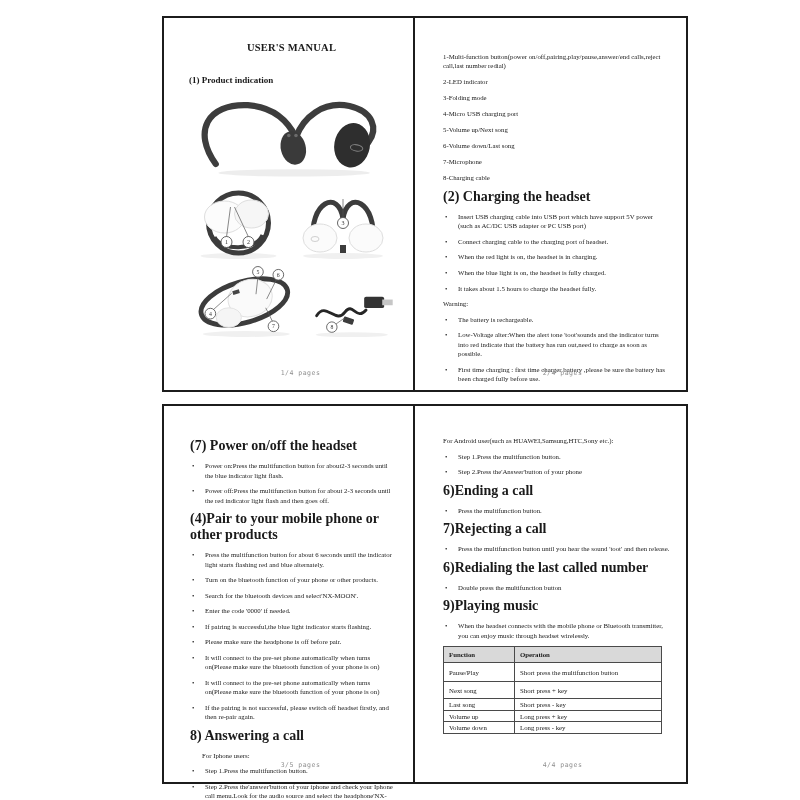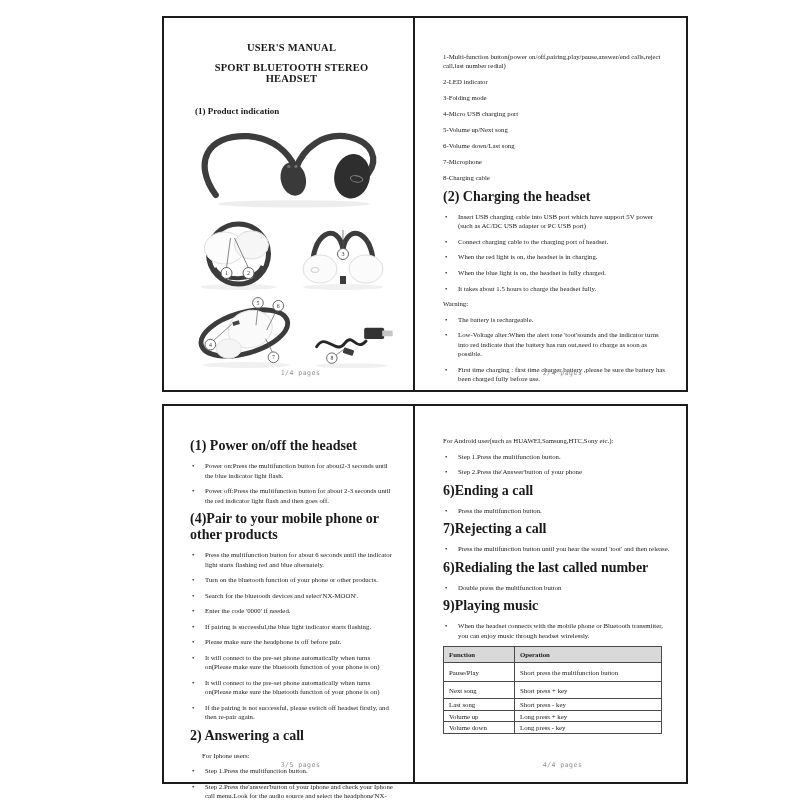--- a/index.html
+++ b/index.html
@@ -11,21 +11,21 @@
   .page{position:relative;box-sizing:border-box;}
   .page-left{width:251px;border-right:2px solid #1c1c1c;}
   .page-right{flex:1;}
   .p1{padding:24px 18px 0 24px;}
   .p2{padding:34px 18px 0 28px;}
   .p3{padding:30px 16px 0 26px;}
   .p4{padding:30px 16px 0 28px;}
 
   .doc-title{text-align:center;font-weight:bold;font-size:10.5px;letter-spacing:.2px;}
   .doc-title2{text-align:center;font-weight:bold;font-size:10.5px;margin-top:9px;letter-spacing:.2px;}
-  .h-section{font-weight:bold;font-size:9px;margin:0 0 6px 7px;}
+  .h-section{font-weight:bold;font-size:9px;margin:0 0 6px 1px;}
   .h-big{font-weight:bold;font-size:14px;margin:2px 0 7px 0;}
   .p1 .h-section{margin-top:22px;}
 
   .part{font-size:6.8px;line-height:1.35;margin-bottom:6.8px;}
   .bullet{position:relative;font-size:6.8px;line-height:1.4;margin-bottom:6px;padding-left:15px;}
   .bullet::before{content:"\2022";position:absolute;left:2px;top:0;font-size:6.8px;color:#222;}
   .plain{font-size:6.8px;line-height:1.4;margin-bottom:6px;}
   .indented{padding-left:12px;}
 
   .footer{position:absolute;bottom:13px;left:0;right:0;text-align:center;
@@ -50,21 +50,20 @@
 </style>
 </head>
 <body>
 
 <div id="screen">
 
   <div class="sheet sheet-top">
 
     <div class="page page-left p1">
       <div class="doc-title">USER'S MANUAL</div>
-      <div class="doc-title2">SPORT BLUETOOTH STEREO HEADSET</div>
       <div class="h-section">(1) Product indication</div>
 
       <svg class="img-main" width="205" height="88" viewBox="0 0 230 95">
         <ellipse cx="118" cy="90" rx="85" ry="4" fill="#ededed"></ellipse>
         <g fill="none" stroke="#3d3d3d" stroke-width="7" stroke-linecap="round">
           <path d="M30,80 C4,44 20,12 66,14 C96,16 112,34 120,50"></path>
           <path d="M120,50 C128,28 150,9 180,15 C206,21 213,40 201,56"></path>
         </g>
         <g>
           <ellipse cx="117" cy="62" rx="14" ry="19" fill="#3a3a3a" transform="rotate(-14 117 62)"></ellipse>
@@ -175,36 +174,36 @@
       <div class="bullet">Low-Voltage alter:When the alert tone 'toot'sounds and the indicator turns into red indicate that the battery has run out,need to charge as soon as possible.</div>
       <div class="bullet">First time charging : first time charger battery ,please be sure the battery has been charged fully before use.</div>
 
       <div class="footer">2/4 pages</div>
     </div>
   </div>
 
   <div class="sheet sheet-bottom">
 
     <div class="page page-left p3">
-      <div class="h-big">(1) Power on/off the headset</div>
+      <div class="h-big">(7) Power on/off the headset</div>
       <div class="bullet">Power on:Press the multifunction button for about2-3 seconds until the blue indicator light flash.</div>
       <div class="bullet">Power off:Press the multifunction button for about 2-3 seconds until the red indicator light flash and then goes off.</div>
 
       <div class="h-big">(4)Pair to your mobile phone or other products</div>
       <div class="bullet">Press the multifunction button for about 6 seconds until the indicator light starts flashing red and blue alternately.</div>
       <div class="bullet">Turn on the bluetooth function of your phone or other products.</div>
       <div class="bullet">Search for the bluetooth devices and select'NX-MOON'.</div>
       <div class="bullet">Enter the code '0000' if needed.</div>
       <div class="bullet">If pairing is successful,the blue light indicator starts flashing.</div>
       <div class="bullet">Please make sure the headphone is off before pair.</div>
       <div class="bullet">It will connect to the pre-set phone automatically when turns on(Please make sure the bluetooth function of your phone is on)</div>
       <div class="bullet">It will connect to the pre-set phone automatically when turns on(Please make sure the bluetooth function of your phone is on)</div>
       <div class="bullet">If the pairing is not successful, please switch off headset firstly, and then re-pair again.</div>
 
-      <div class="h-big">2) Answering a call</div>
+      <div class="h-big">8) Answering a call</div>
       <div class="plain indented">For Iphone users:</div>
       <div class="bullet">Step 1.Press the multifunction button.</div>
       <div class="bullet">Step 2.Press the'answer'button of your iphone and check your Iphone call menu.Look for the audio source and select the headphone'NX-MOON'</div>
 
       <div class="footer">3/5 pages</div>
     </div>
 
     <div class="page page-right p4">
       <div class="plain">For Android user(such as HUAWEI,Samsung,HTC,Sony etc.):</div>
       <div class="bullet">Step 1.Press the multifunction button.</div>

